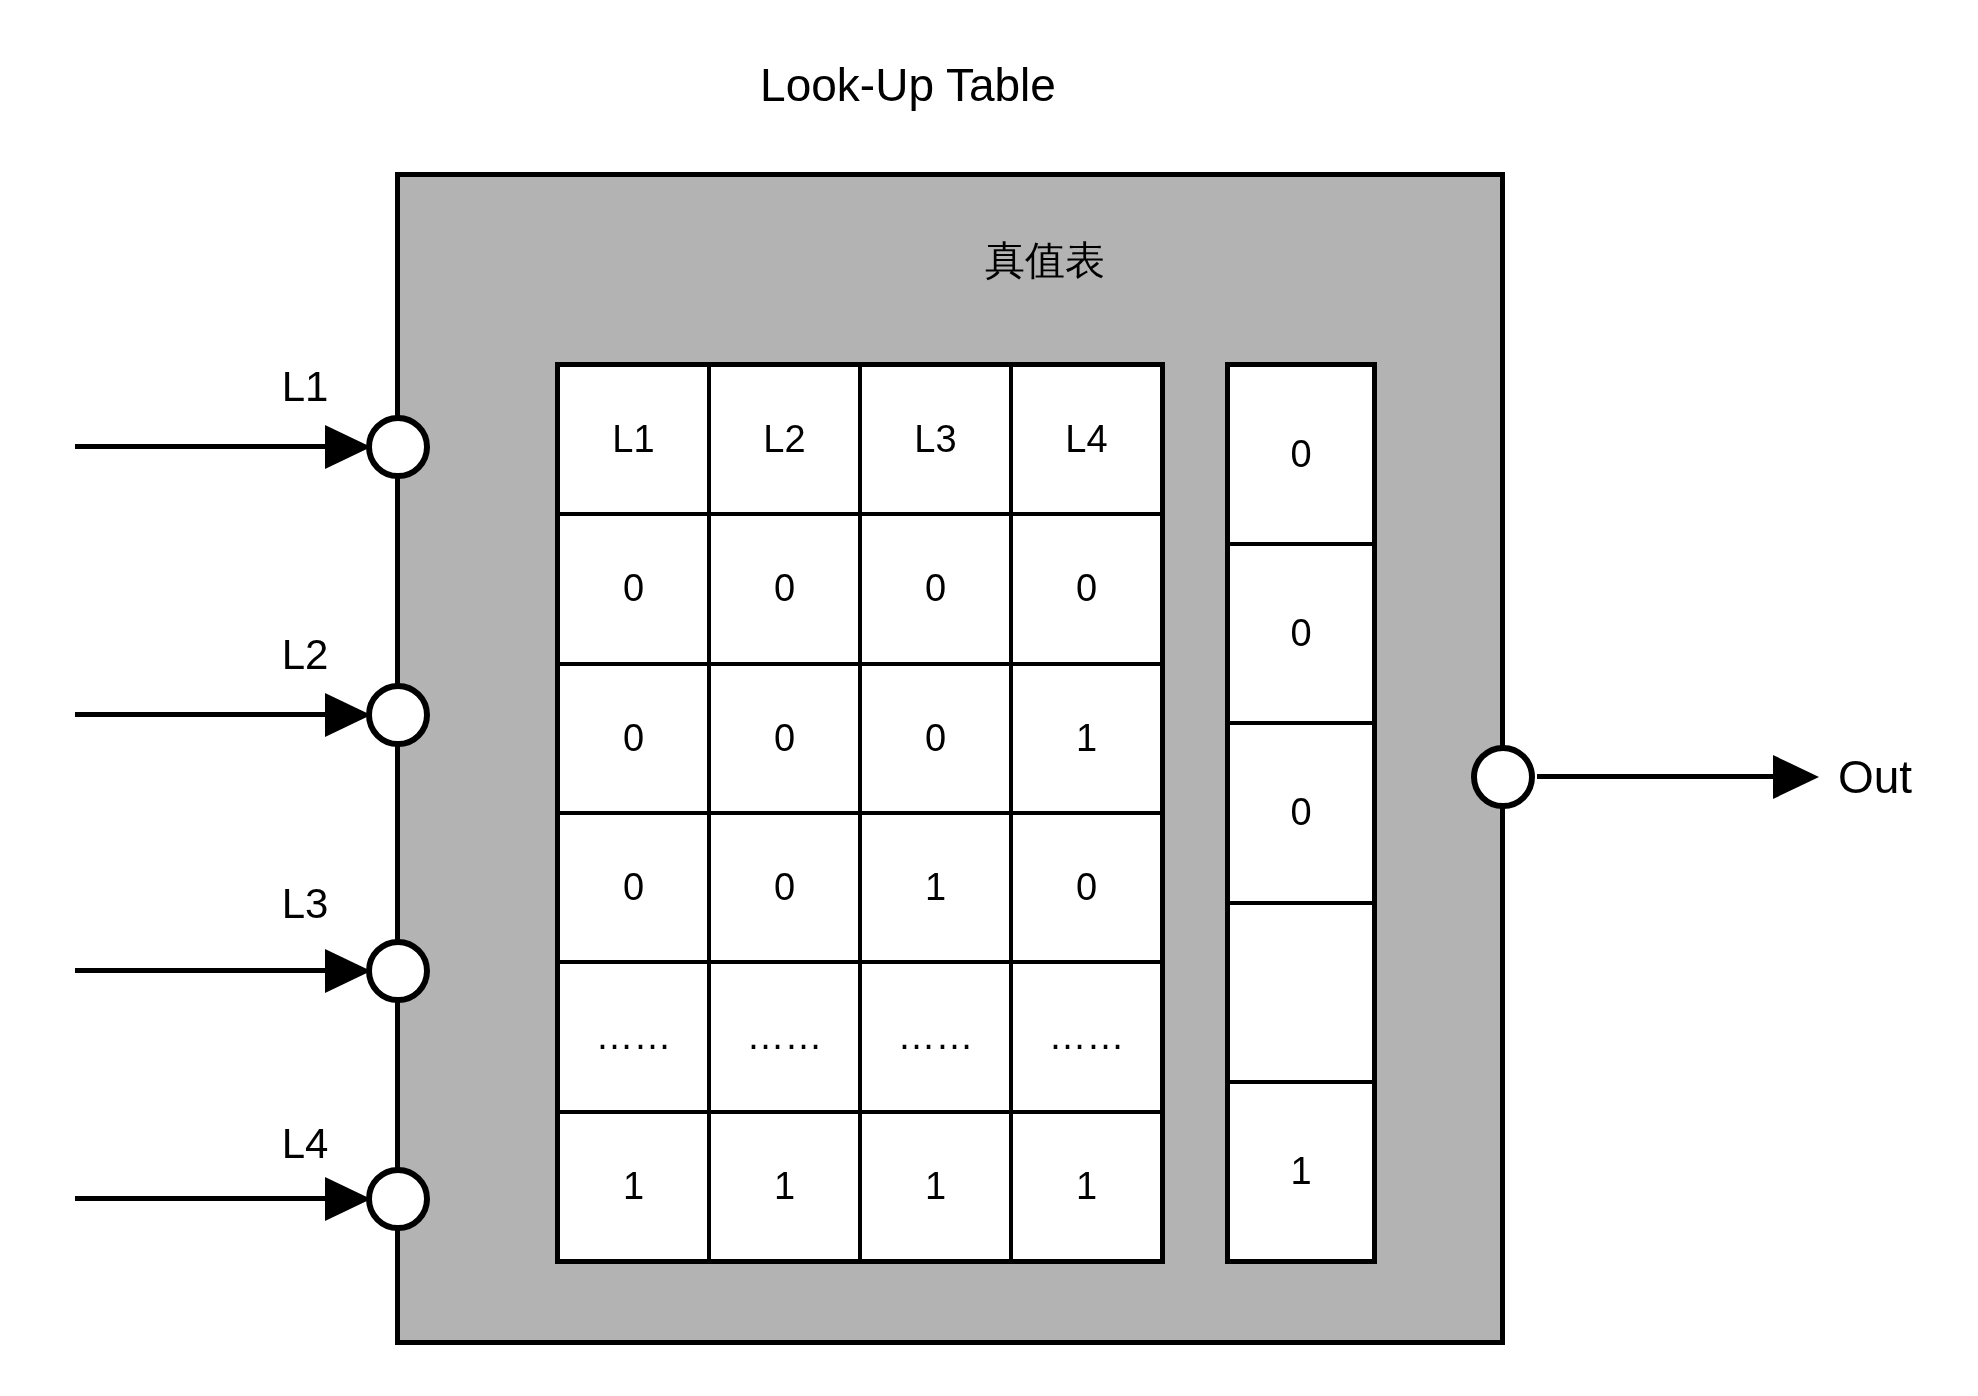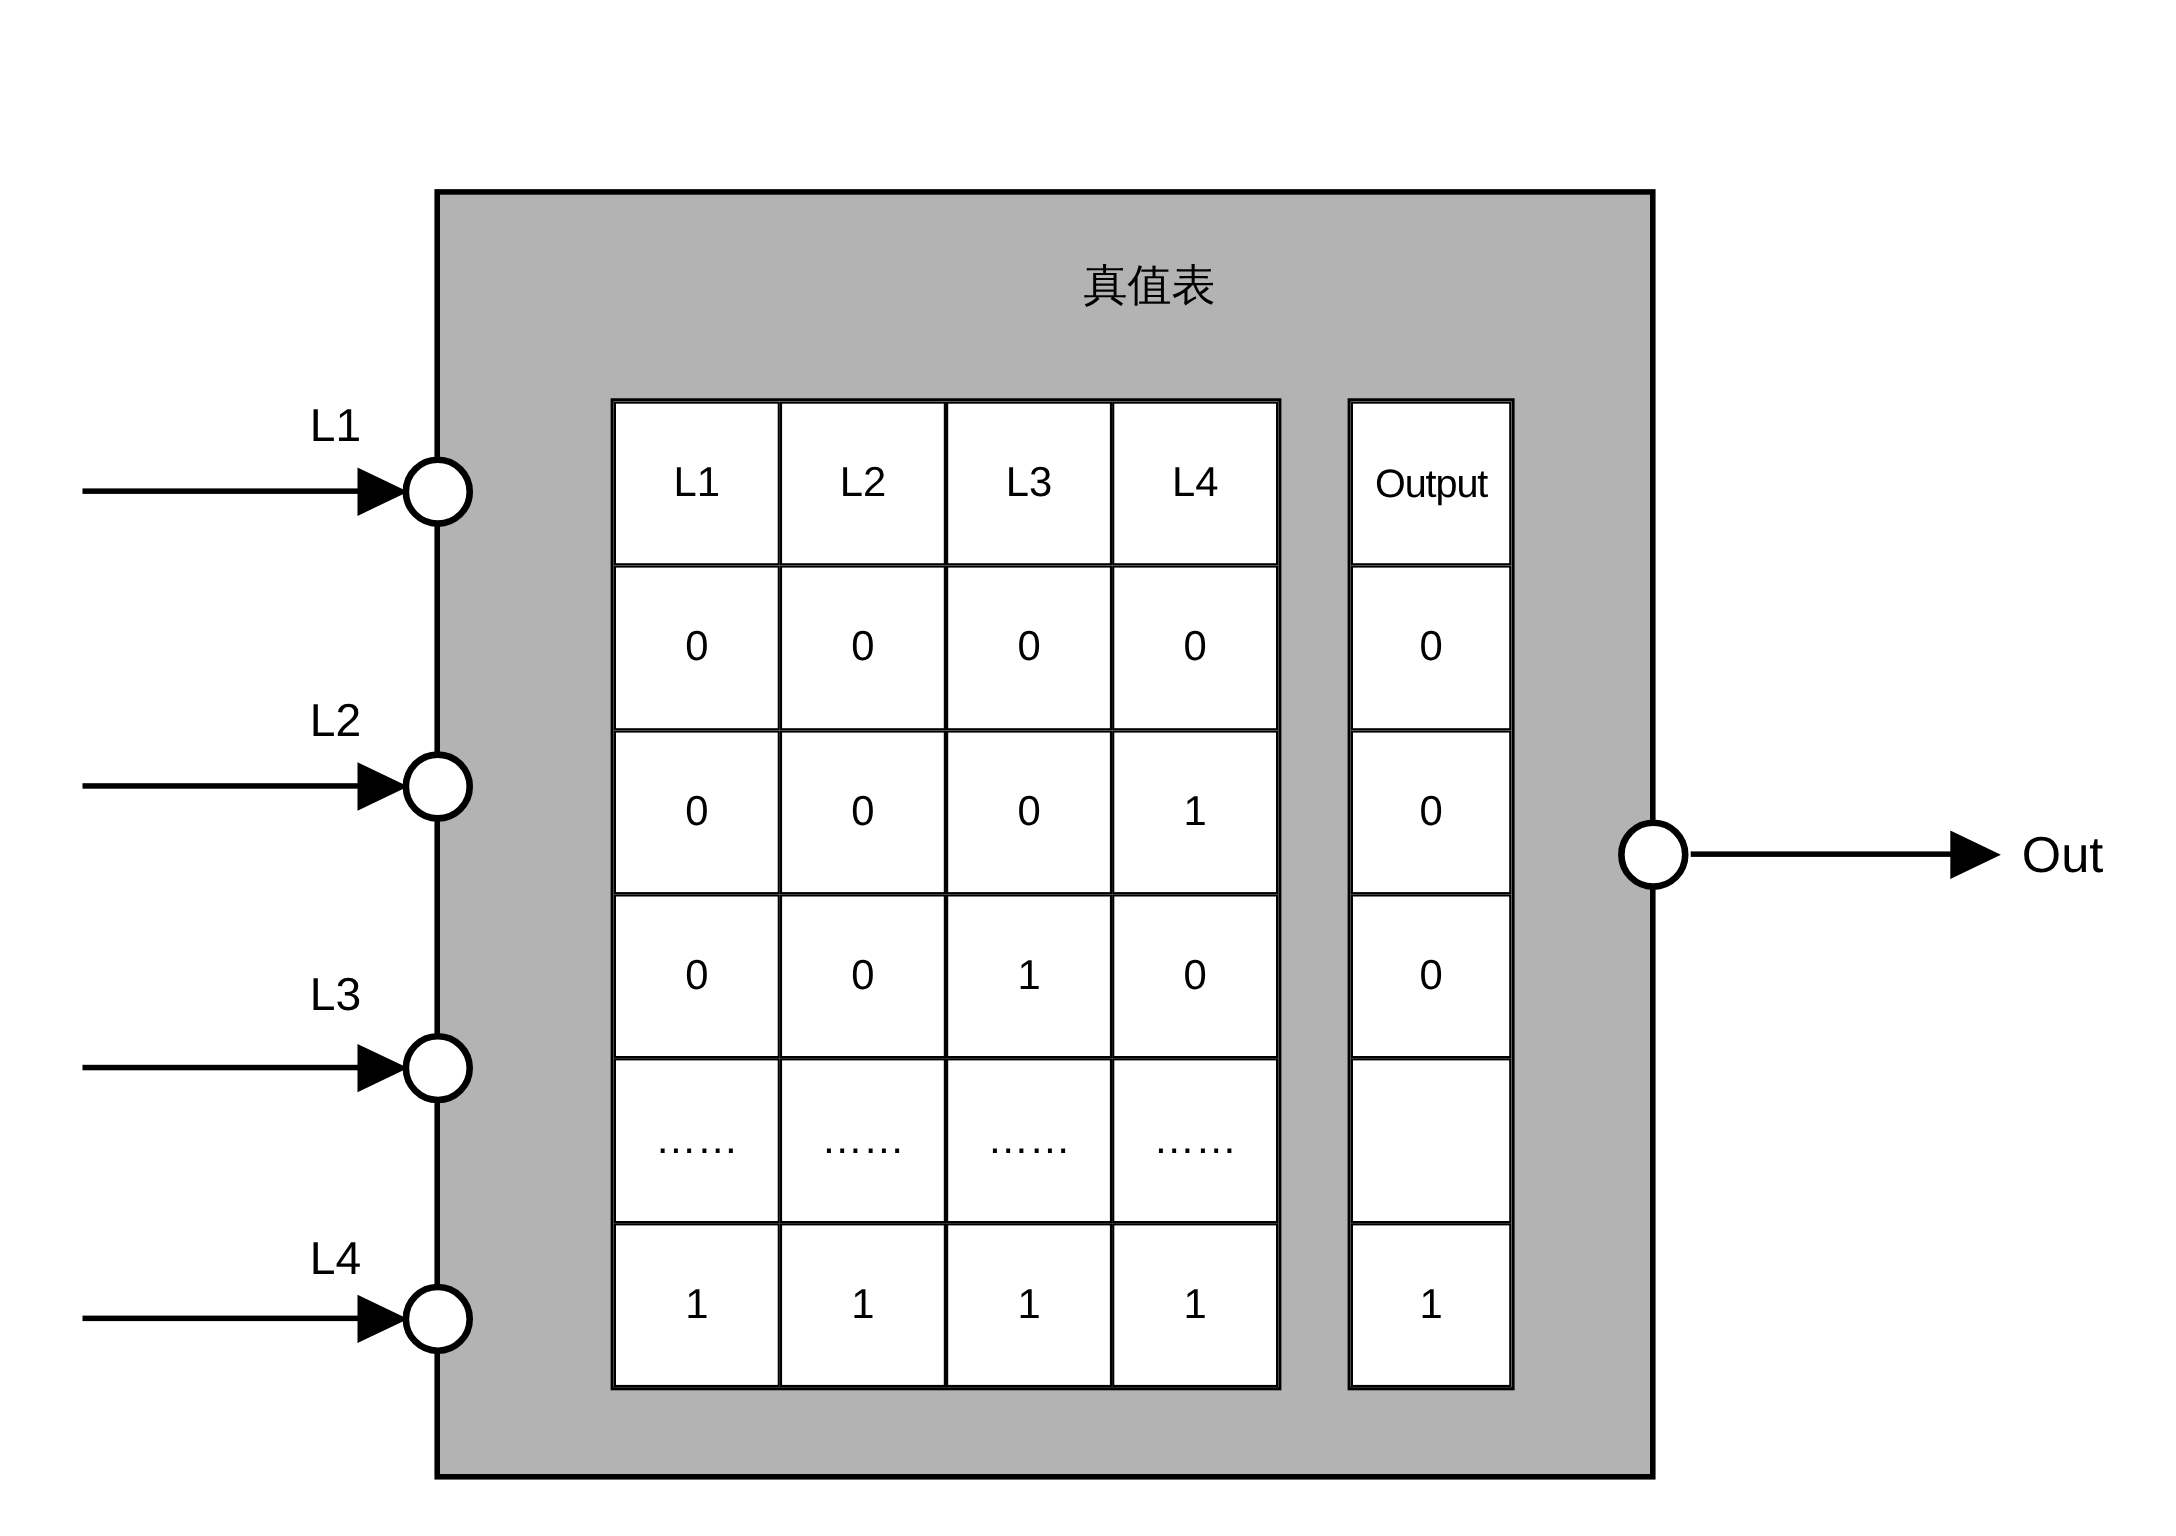--- a/index.html
+++ b/index.html
@@ -94,20 +94,21 @@
 
   .outwire .pin-circle { left: 1471px; top: 745px; }
   .outwire .wire-line  { left: 1537px; top: 774px; width: 238px; }
   .outwire .arrow-head { left: 1773px; top: 755px; }
 </style>
 </head>
 <body>
 
 <div class="canvas">
 
+  <div class="diagram-title">Look-Up Table</div>
 
   <div class="lut-box"></div>
   <div class="inner-title">真值表</div>
 
   <div class="ttable main">
       <div class="cell header">L1</div>
       <div class="cell header">L2</div>
       <div class="cell header">L3</div>
       <div class="cell header">L4</div>
       <div class="cell">0</div>
@@ -125,21 +126,20 @@
       <div class="cell">……</div>
       <div class="cell">……</div>
       <div class="cell">……</div>
       <div class="cell">……</div>
       <div class="cell">1</div>
       <div class="cell">1</div>
       <div class="cell">1</div>
       <div class="cell">1</div>
     </div>
   <div class="ttable out-col">
-      <div class="cell header output-header">Output</div>
       <div class="cell">0</div>
       <div class="cell">0</div>
       <div class="cell">0</div>
       <div class="cell"></div>
       <div class="cell">1</div>
     </div>
 
   <div class="in1">
     <div class="wire-label">L1</div>
     <div class="wire-line"></div>

